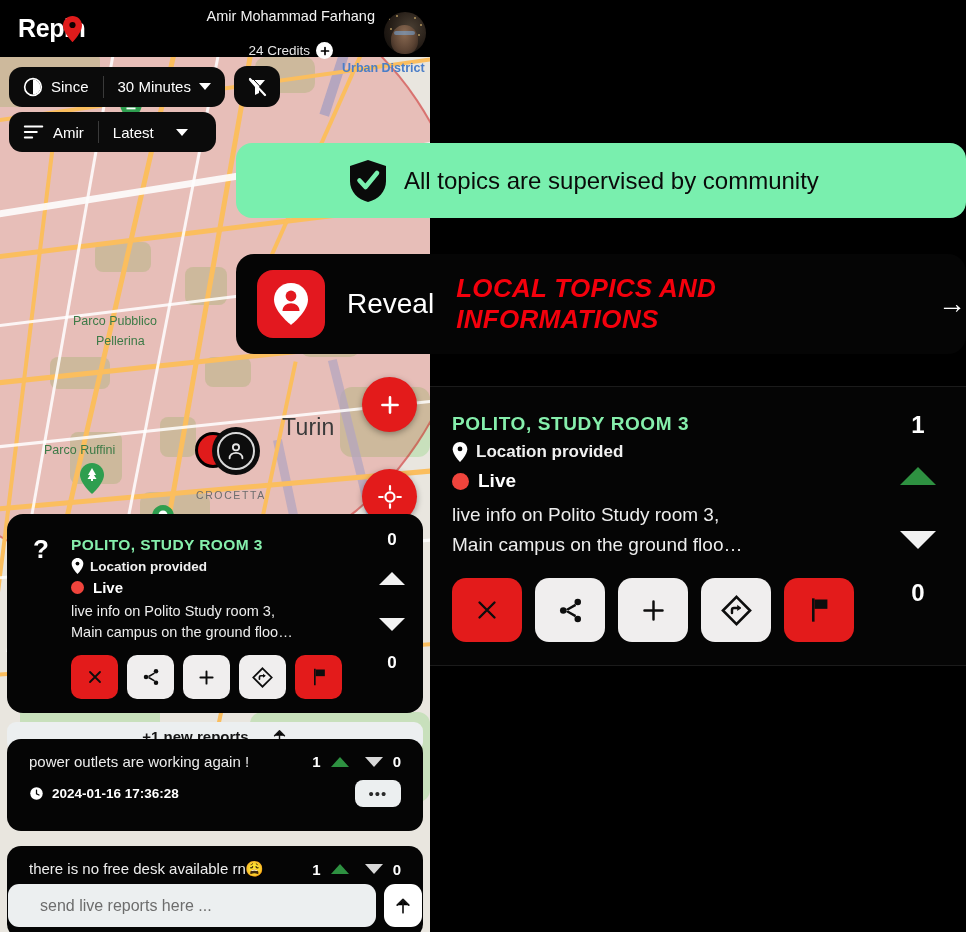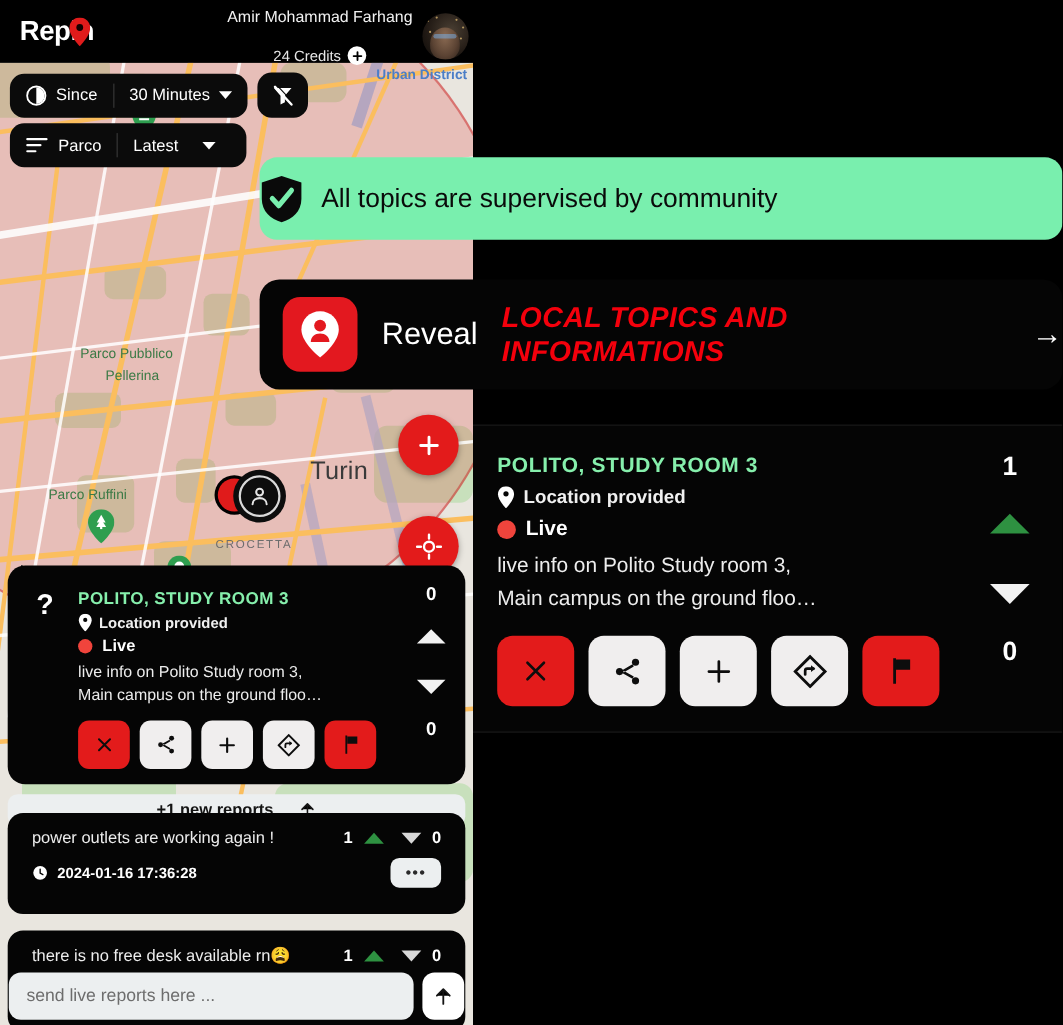--- a/index.html
+++ b/index.html
@@ -167,34 +167,34 @@
     width: 46px; height: 27px; border-radius: 8px; background:#eceff0;
     display:flex;align-items:center;justify-content:center; cursor:pointer;
     font-size: 15px; color:#2a2a2a; letter-spacing: 1px; line-height: 8px;
   }
 
   
   #composer { position:absolute; left: 8px; top: 884px; width: 414px; height: 43px; z-index: 60;
               display:flex; align-items:center; gap: 8px; }
   #composer input {
     flex:1; height: 43px; border-radius: 11px; border:none; background:#eceff0;
-    padding: 0 16px; font-size: 16px; color:#3c3c3c; font-family:"Liberation Sans", sans-serif;
+    padding: 0 32px; font-size: 16px; color:#3c3c3c; font-family:"Liberation Sans", sans-serif;
     outline:none;
   }
   #composer input::placeholder { color:#6d6d6d; }
   #send-btn {
     width: 38px; height: 43px; border-radius: 11px; background:#fff;
     display:flex;align-items:center;justify-content:center; cursor:pointer; flex:none;
   }
 
   
   #green-banner {
     position:absolute; left: 236px; top: 143px; width: 730px; height: 75px;
     background: #79efae; border-radius: 16px; z-index: 50;
-    display:flex; align-items:center; gap: 16px; 
+    display:flex; align-items:center; gap: 16px; padding-left: 112px;
   }
   #green-banner .gb-text { font-size: 24px; color:#0a0a0a; white-space:nowrap; }
 
   #reveal-banner {
     position:absolute; left: 236px; top: 254px; width: 730px; height: 100px;
     background:#050505; border-radius: 18px; z-index: 50;
     display:flex; align-items:center; gap: 22px; padding-left: 21px;
   }
   .reveal-icon {
     width: 68px; height: 68px; border-radius: 16px; background:#e3181f; flex:none;
@@ -386,21 +386,21 @@
         </svg>
       </div>
     </div>
 
     <div class="chip-row" style="left:9px;top:112px;">
       <div class="chip">
         <div class="seg">
           <svg width="22" height="18" viewBox="0 0 24 18" stroke="#fff" stroke-width="2.2" stroke-linecap="round">
             <path d="M2 3h19M2 9h13M2 15h8"></path>
           </svg>
-          <span class="lbl">Parco</span>
+          <span class="lbl">Amir</span>
         </div>
         <div class="divider"></div>
         <div class="seg" style="padding-right:28px;">
           <span class="lbl">Latest</span>
           <span class="caret" style="margin-left:14px;"></span>
         </div>
       </div>
     </div>
 
     <div class="report-card" id="card-left">

